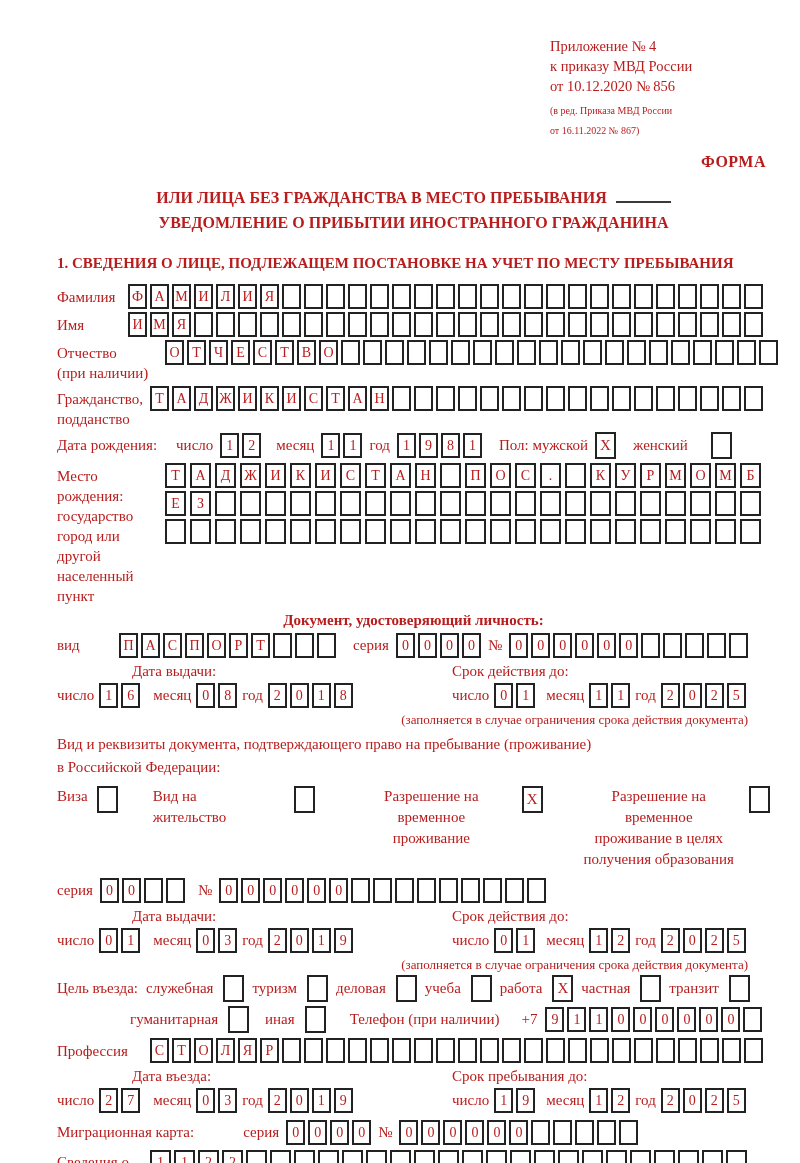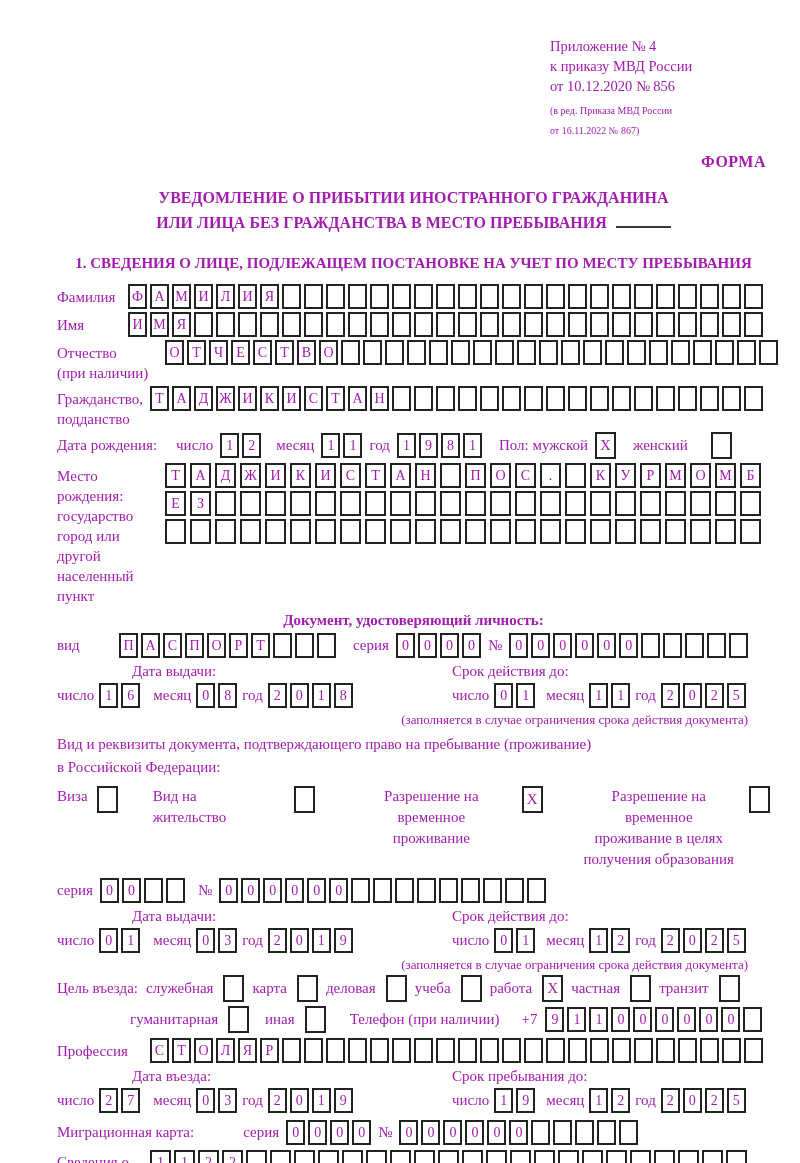--- a/index.html
+++ b/index.html
@@ -1,25 +1,25 @@
 <!DOCTYPE html>
 <html><head>
 <meta charset="utf-8">
 <style>
   html,body{margin:0;padding:0;background:#fff;}
-  .page{width:800px;height:1163px;box-sizing:border-box;background:#fff;color:#a21caf;
+  .page{width:800px;height:1163px;box-sizing:border-box;background:#fff;color:#b91c1c;
         font-family:"Liberation Serif","DejaVu Serif",serif;font-size:15px;
         padding:36px 30px 36px 57px;overflow:hidden;position:relative;}
   .pre{white-space:pre-line;}
   .annex{margin-left:493px;font-size:14.5px;line-height:20px;}
   .annex-note{margin-left:493px;font-size:10px;line-height:20px;margin-top:5px;}
   .form-label{text-align:right;font-weight:bold;font-size:16px;margin-top:12px;padding-right:4px;letter-spacing:.5px;}
   .title{text-align:center;font-weight:bold;font-size:16px;line-height:25px;margin-top:14px;}
   .blank-line{display:inline-block;width:55px;border-bottom:2px solid #3a3a3a;height:13px;margin-left:9px;}
-  .sec-heading{text-align:center;font-weight:bold;font-size:15px;margin-top:20px;margin-bottom:12px;}
+  .sec-heading{text-align:left;font-weight:bold;font-size:15px;margin-top:20px;margin-bottom:12px;}
   .frow{display:flex;align-items:flex-start;margin-bottom:3px;}
   .flabel{flex:none;font-size:15px;line-height:20px;padding-top:3px;}
   .lw-71{width:71px}.lw-93{width:93px}.lw-108{width:108px}.lw-55{width:55px}
   .cells{display:flex;gap:3px;}
   .cell{flex:none;width:19px;height:25px;border:2px solid #222;box-sizing:border-box;background:#fff;
         display:flex;align-items:center;justify-content:center;font-size:14px;}
   .cells.wide{gap:4px}.cells.wide .cell{width:21px;}
   .colrows{display:flex;flex-direction:column;gap:3px;}
   .inline-row{display:flex;align-items:center;gap:7px;margin-bottom:4px;}
   .lbl{white-space:nowrap;}
@@ -48,22 +48,22 @@
 <div class="page">
 
   <div class="annex pre">Приложение № 4
 к приказу МВД России
 от 10.12.2020 № 856</div>
   <div class="annex-note pre">(в ред. Приказа МВД России
 от 16.11.2022 № 867)</div>
   <div class="form-label">ФОРМА</div>
 
   <div class="title">
+    <div><span>ИЛИ ЛИЦА БЕЗ ГРАЖДАНСТВА В МЕСТО ПРЕБЫВАНИЯ</span><span class="blank-line"></span></div>
     <div>УВЕДОМЛЕНИЕ О ПРИБЫТИИ ИНОСТРАННОГО ГРАЖДАНИНА</div>
-    <div><span>ИЛИ ЛИЦА БЕЗ ГРАЖДАНСТВА В МЕСТО ПРЕБЫВАНИЯ</span><span class="blank-line"></span></div>
   </div>
 
   <div class="sec-heading">1. СВЕДЕНИЯ О ЛИЦЕ, ПОДЛЕЖАЩЕМ ПОСТАНОВКЕ НА УЧЕТ ПО МЕСТУ ПРЕБЫВАНИЯ</div>
 
   <div class="frow">
     <div class="flabel lw-71">Фамилия</div>
     <div class="cells">
         <div class="cell">Ф</div>
         <div class="cell">А</div>
         <div class="cell">М</div>
@@ -497,21 +497,21 @@
   </div>
   <div class="note-right">(заполняется в случае ограничения срока действия документа)</div>
 
   <div class="purpose-row">
     <span class="lbl">Цель въезда:</span>
     <div class="popt">
       <span class="lbl">служебная</span>
       <div class="checkbox"></div>
     </div>
     <div class="popt">
-      <span class="lbl">карта</span>
+      <span class="lbl">туризм</span>
       <div class="checkbox"></div>
     </div>
     <div class="popt">
       <span class="lbl">деловая</span>
       <div class="checkbox"></div>
     </div>
     <div class="popt">
       <span class="lbl">учеба</span>
       <div class="checkbox"></div>
     </div>

